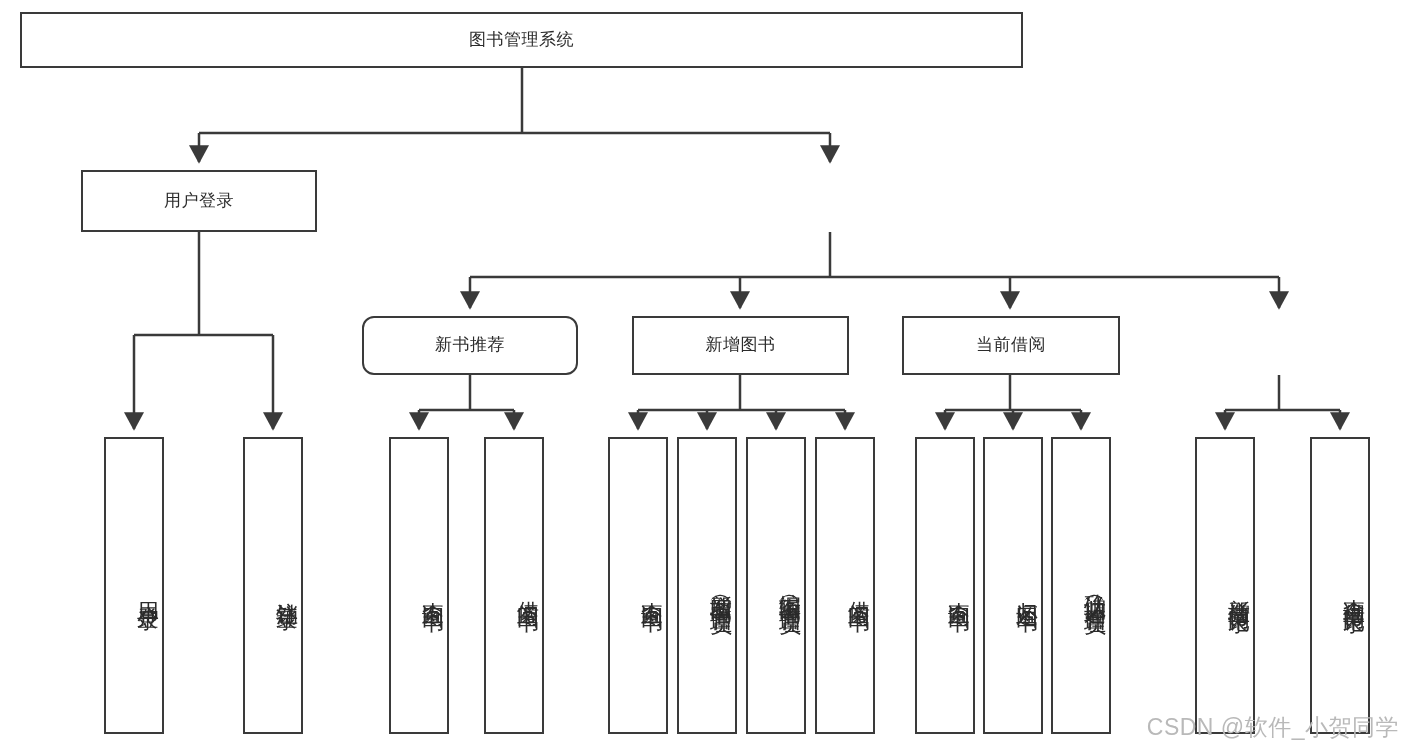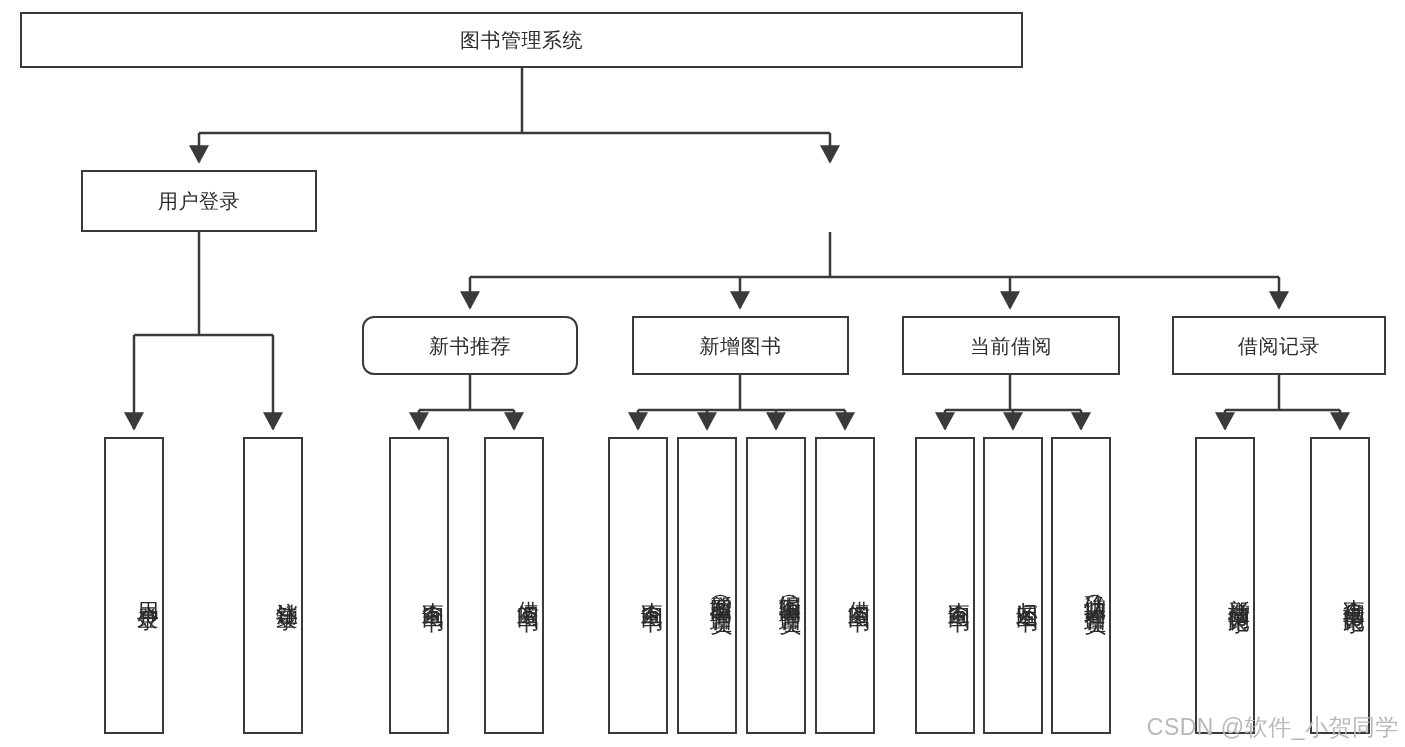--- a/index.html
+++ b/index.html
@@ -28,21 +28,21 @@
     position: absolute;
     box-sizing: border-box;
     border: 2px solid #3a3a3a;
     background: #ffffff;
     display: flex;
     align-items: center;
     justify-content: center;
     color: #2b2b2b;
   }
   .node-h {
-    font-size: 20px;
+    font-size: 17px;
     line-height: 1.2;
     letter-spacing: 0.5px;
     white-space: nowrap;
   }
   .node-v {
     writing-mode: vertical-rl;
     text-orientation: upright;
     font-size: 22px;
     line-height: 1.25;
     letter-spacing: 3px;
@@ -130,23 +130,20 @@
 
   <div class="node-box node-h" style="left:362px; top:316px; width:216px; height:59px;border-radius:12px;">
     <span>新书推荐</span>
   </div>
   <div class="node-box node-h" style="left:632px; top:316px; width:217px; height:59px;">
     <span>新增图书</span>
   </div>
   <div class="node-box node-h" style="left:902px; top:316px; width:218px; height:59px;text-align:center;">
     <span>当前借阅</span>
   </div>
-  <div class="node-box node-h" style="left:1172px; top:316px; width:214px; height:59px;">
-    <span>借阅记录</span>
-  </div>
 
   <div class="node-box node-v" style="left:104px; top:437px; width:60px; height:297px;">
     <span>用户登录</span>
   </div>
   <div class="node-box node-v" style="left:243px; top:437px; width:60px; height:297px;">
     <span>注销登录</span>
   </div>
 
   <div class="node-box node-v" style="left:389px; top:437px; width:60px; height:297px;">
     <span>查询图书</span>

